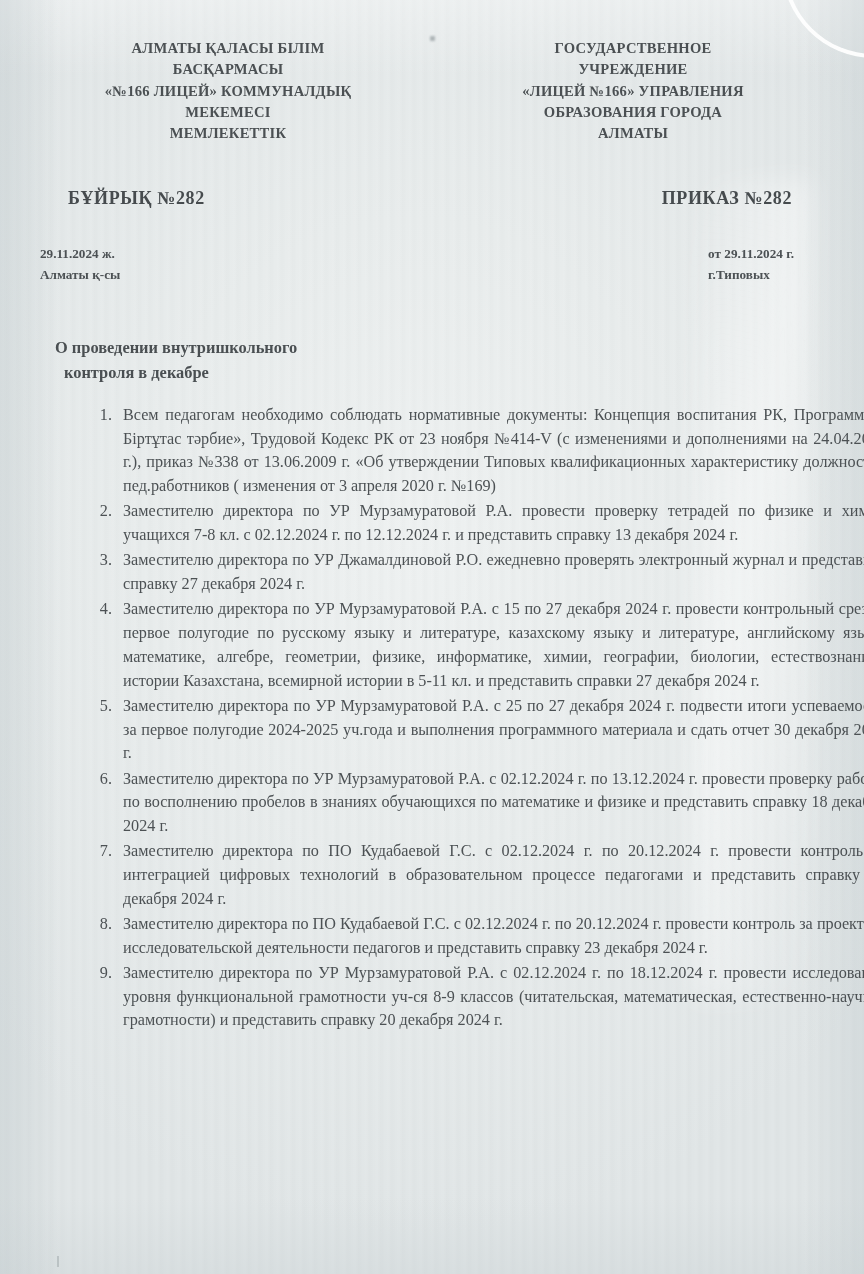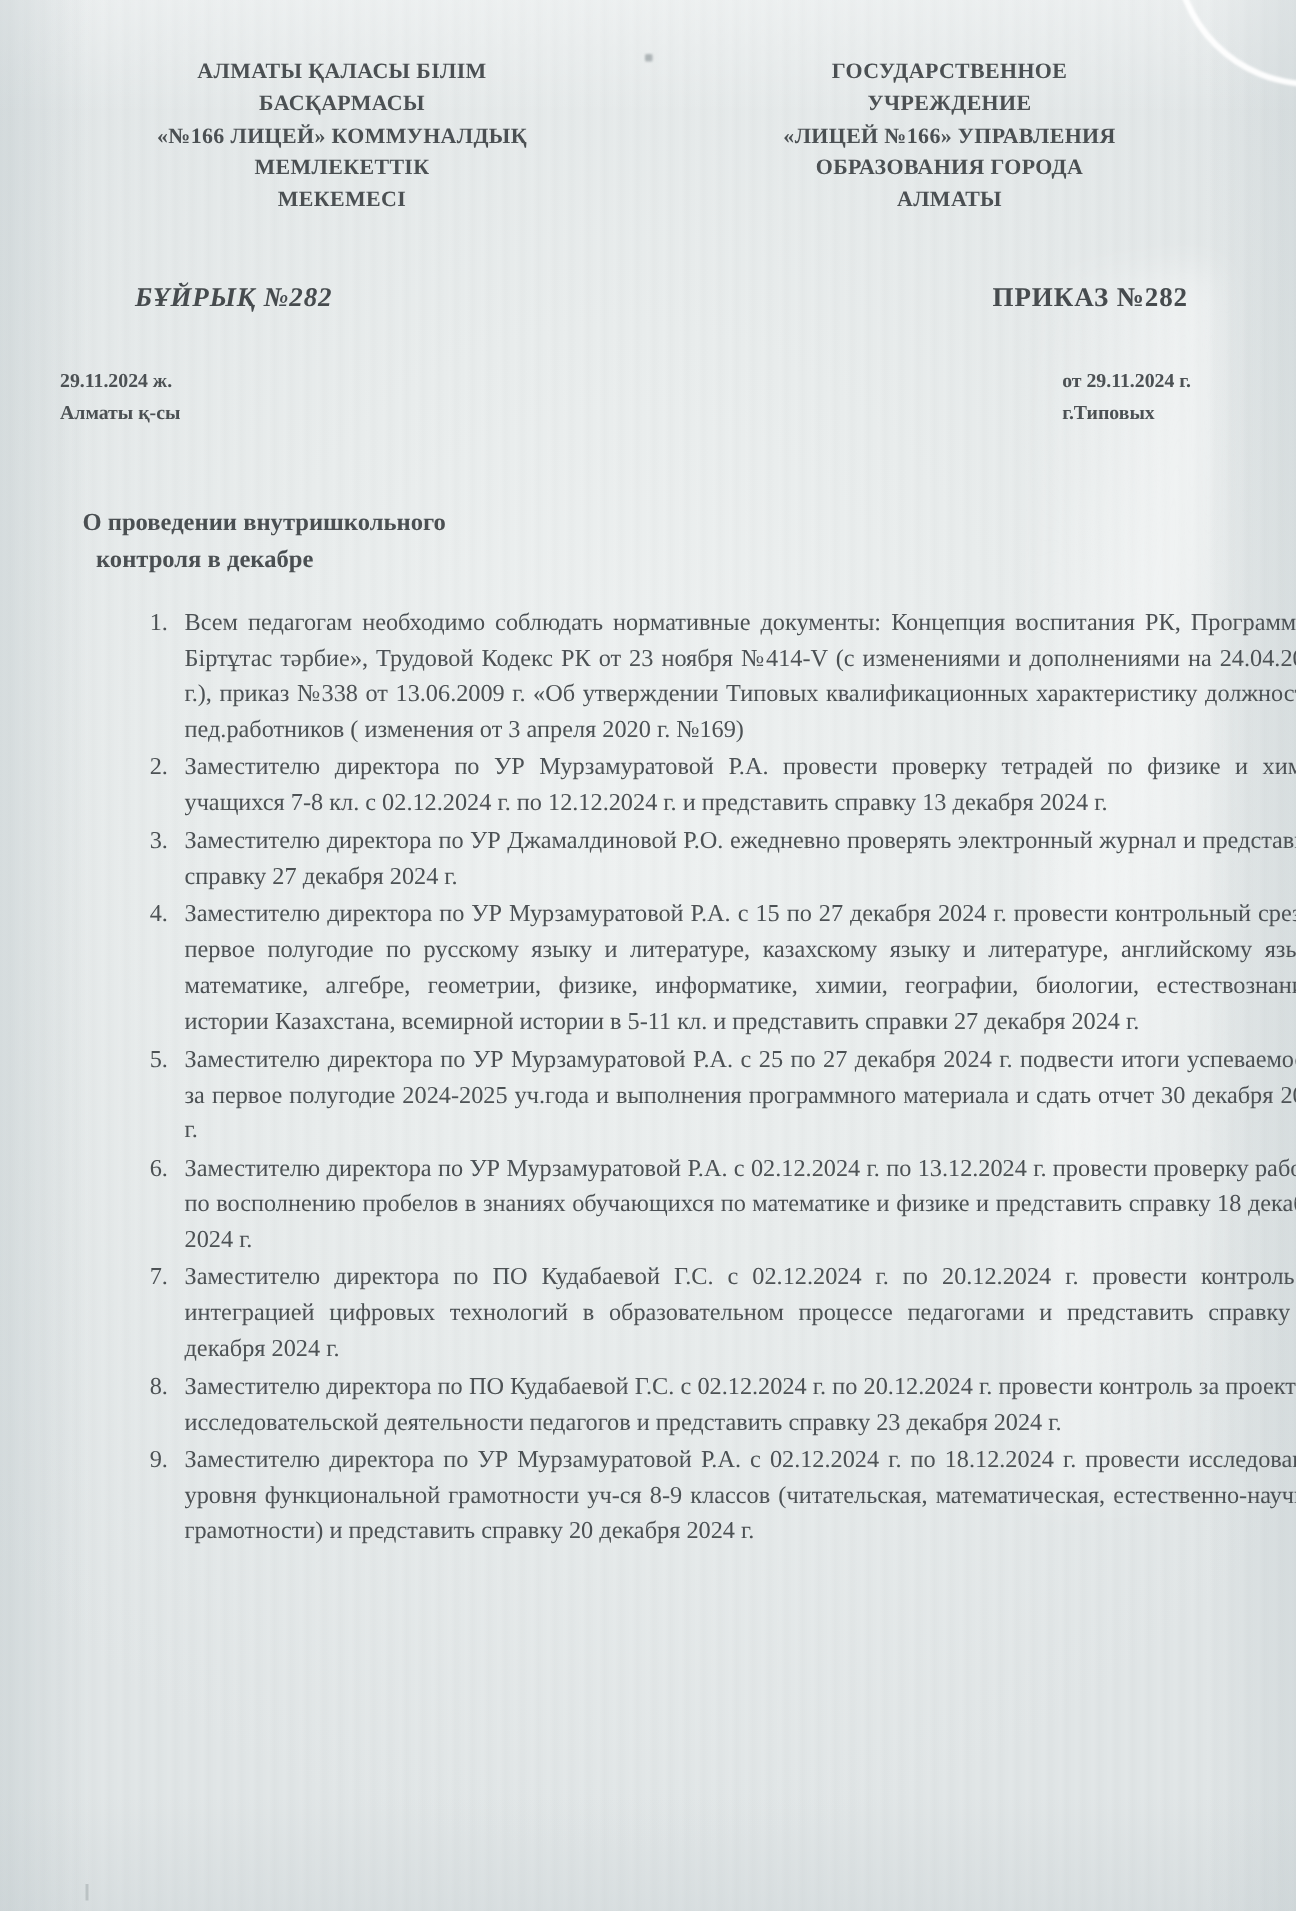--- a/index.html
+++ b/index.html
@@ -142,21 +142,21 @@
     right: 0;
     display: flex;
     justify-content: space-between;
   }
   .order-no {
     font-weight: bold;
     font-size: 18px;
     letter-spacing: 0.6px;
     color: #464b4e;
   }
-  .order-kz { margin-left: 90px; font-style: italic; }
+  .order-kz { margin-left: 68px; }
   .order-ru { margin-right: 72px; }
 
   .date-row {
     position: absolute;
     top: 243px;
     left: 0;
     right: 0;
     display: flex;
     justify-content: space-between;
   }
@@ -221,22 +221,22 @@
 <div class="speck"></div>
 <div class="tick-mark"></div>
 
 <div class="content softblur">
 
   <div class="letterheads">
     <div class="lh lh-kz">
       <span class="lh-line">АЛМАТЫ ҚАЛАСЫ БІЛІМ</span>
       <span class="lh-line">БАСҚАРМАСЫ</span>
       <span class="lh-line">«№166 ЛИЦЕЙ» КОММУНАЛДЫҚ</span>
+      <span class="lh-line">МЕКЕМЕСІ</span>
       <span class="lh-line">МЕМЛЕКЕТТІК</span>
-      <span class="lh-line">МЕКЕМЕСІ</span>
     </div>
     <div class="lh lh-ru">
       <span class="lh-line">ГОСУДАРСТВЕННОЕ</span>
       <span class="lh-line">УЧРЕЖДЕНИЕ</span>
       <span class="lh-line">«ЛИЦЕЙ №166» УПРАВЛЕНИЯ</span>
       <span class="lh-line">ОБРАЗОВАНИЯ ГОРОДА</span>
       <span class="lh-line">АЛМАТЫ</span>
     </div>
   </div>
 

